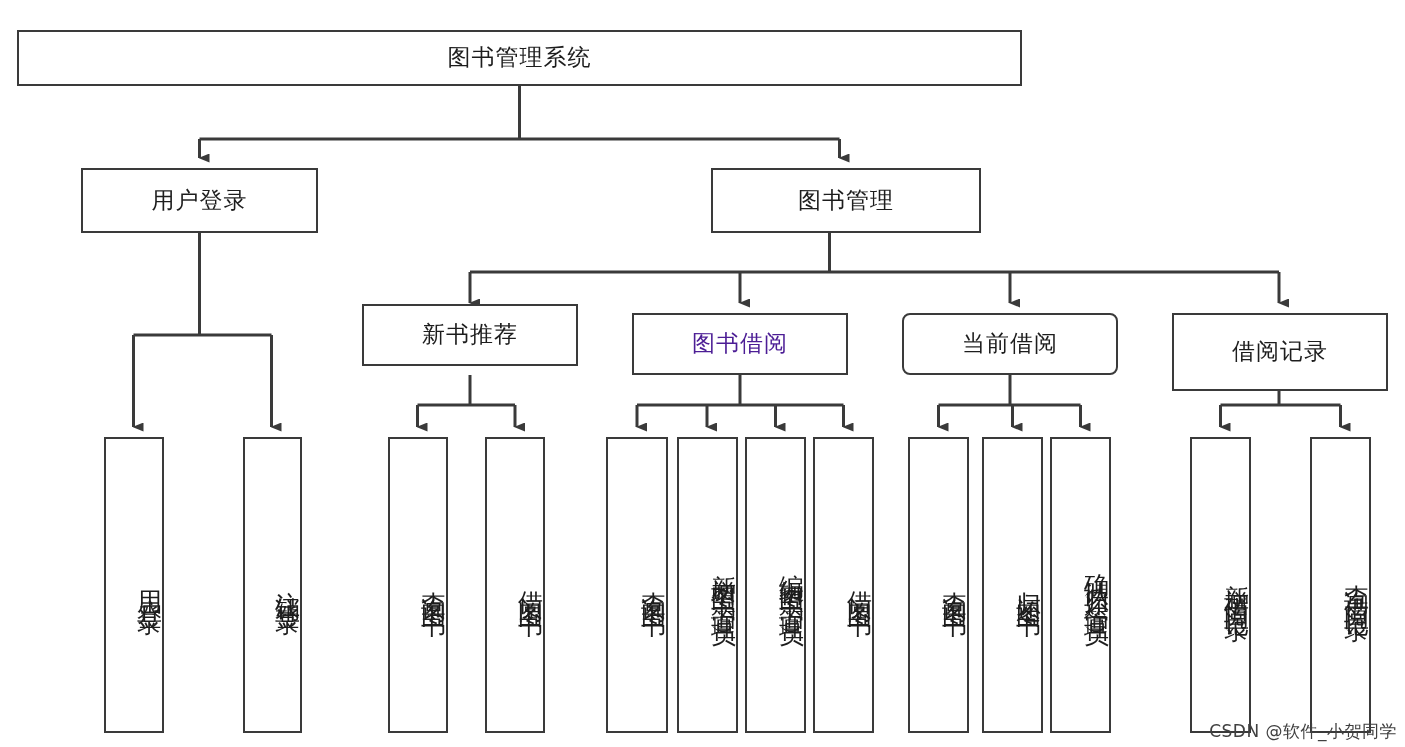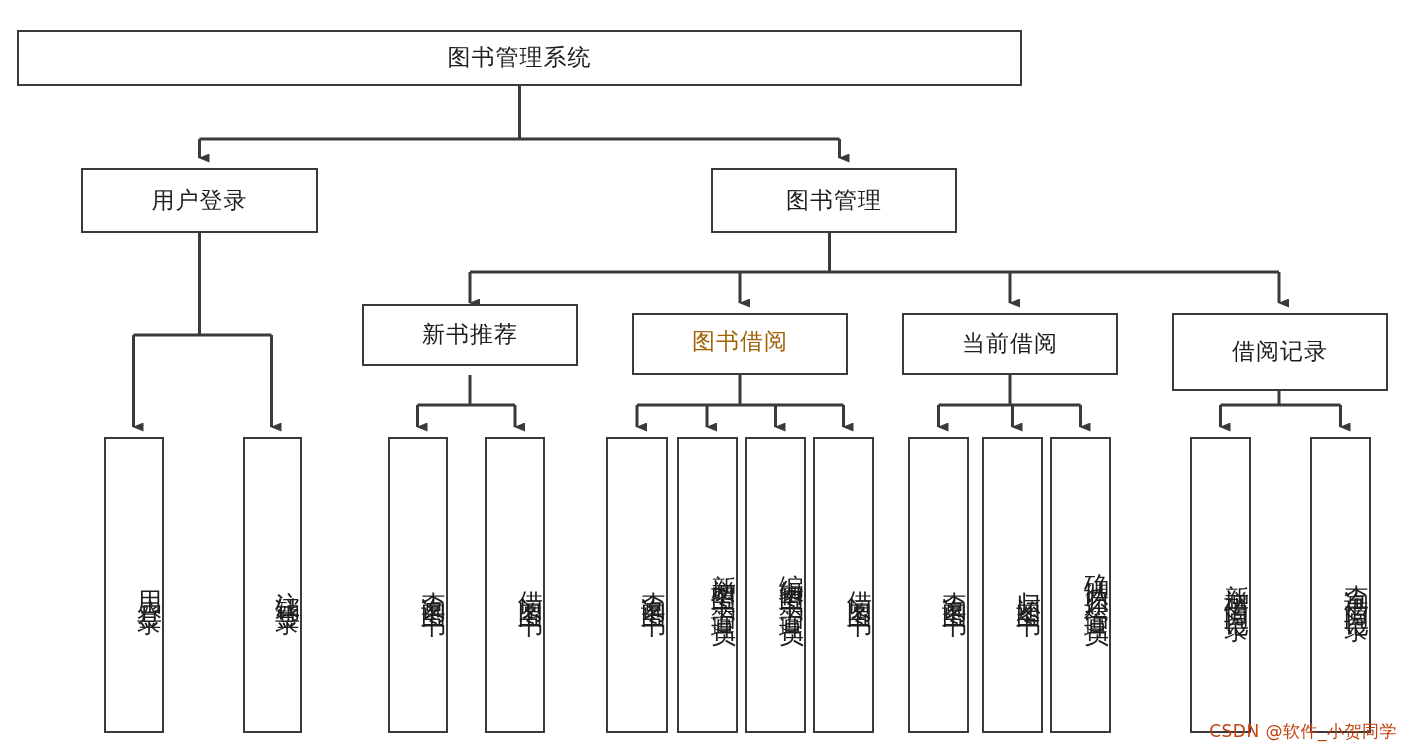--- a/index.html
+++ b/index.html
@@ -125,31 +125,31 @@
     </g>
   </svg>
 
   <div class="node horiz" style="left: 17px; top: 30px; width: 1005px; height: 56px; border-color: rgb(58, 58, 58); background: rgb(255, 255, 255); color: rgb(29, 29, 29);">
     <span class="node-label">图书管理系统</span>
   </div>
 
   <div class="node horiz" style="left: 81px; top: 168px; width: 237px; height: 65px; border-color: rgb(58, 58, 58); background: rgb(255, 255, 255); color: rgb(29, 29, 29);">
     <span class="node-label">用户登录</span>
   </div>
-  <div class="node horiz" style="left: 711px; top: 168px; width: 246px; height: 65px; border-color: rgb(58, 58, 58); background: rgb(255, 255, 255); color: rgb(29, 29, 29);">
+  <div class="node horiz" style="left: 711px; top: 168px; width: 270px; height: 65px; border-color: rgb(58, 58, 58); background: rgb(255, 255, 255); color: rgb(29, 29, 29);">
     <span class="node-label">图书管理</span>
   </div>
 
   <div class="node horiz" style="left: 362px; top: 304px; width: 216px; height: 62px; border-color: rgb(58, 58, 58); background: rgb(255, 255, 255); color: rgb(29, 29, 29);">
     <span class="node-label">新书推荐</span>
   </div>
-  <div class="node horiz" style="left: 632px; top: 313px; width: 216px; height: 62px; border-color: rgb(58, 58, 58); background: rgb(255, 255, 255); color: #a16207; font-family: Liberation Mono, monospace;">
+  <div class="node horiz" style="left: 632px; top: 313px; width: 216px; height: 62px; border-color: rgb(58, 58, 58); background: rgb(255, 255, 255); color: #4c1d95;">
     <span class="node-label">图书借阅</span>
   </div>
-  <div class="node horiz" style="left: 902px; top: 313px; width: 216px; height: 62px; border-color: rgb(58, 58, 58); background: rgb(255, 255, 255); color: rgb(29, 29, 29);">
+  <div class="node horiz" style="left: 902px; top: 313px; width: 216px; height: 62px; border-color: rgb(58, 58, 58); background: rgb(255, 255, 255); color: rgb(29, 29, 29); border-radius: 8px;">
     <span class="node-label">当前借阅</span>
   </div>
   <div class="node horiz" style="left: 1172px; top: 313px; width: 216px; height: 78px; border-color: rgb(58, 58, 58); background: rgb(255, 255, 255); color: rgb(29, 29, 29);">
     <span class="node-label">借阅记录</span>
   </div>
 
   <div class="node vert" style="left: 104px; top: 437px; width: 60px; height: 296px; border-color: rgb(58, 58, 58); background: rgb(255, 255, 255); color: rgb(29, 29, 29);">
     <span class="node-label">用户登录</span>
   </div>
   <div class="node vert" style="left: 243px; top: 437px; width: 59px; height: 296px; border-color: rgb(58, 58, 58); background: rgb(255, 255, 255); color: rgb(29, 29, 29);">
@@ -182,14 +182,14 @@
   <div class="node vert" style="left: 1050px; top: 437px; width: 61px; height: 296px; border-color: rgb(58, 58, 58); background: rgb(255, 255, 255); color: rgb(29, 29, 29);">
     <span class="node-label">确认归还（管理员）</span>
   </div>
   <div class="node vert" style="left: 1190px; top: 437px; width: 61px; height: 296px; border-color: rgb(58, 58, 58); background: rgb(255, 255, 255); color: rgb(29, 29, 29);">
     <span class="node-label">新增借阅记录</span>
   </div>
   <div class="node vert" style="left: 1310px; top: 437px; width: 61px; height: 296px; border-color: rgb(58, 58, 58); background: rgb(255, 255, 255); color: rgb(29, 29, 29);">
     <span class="node-label">查询借阅记录</span>
   </div>
 
-  <div id="watermark" style="color: #c2410c;">CSDN @软件_小贺同学</div>
+  <div id="watermark" style="color: #404040;">CSDN @软件_小贺同学</div>
 </div>
 
 </body></html>

